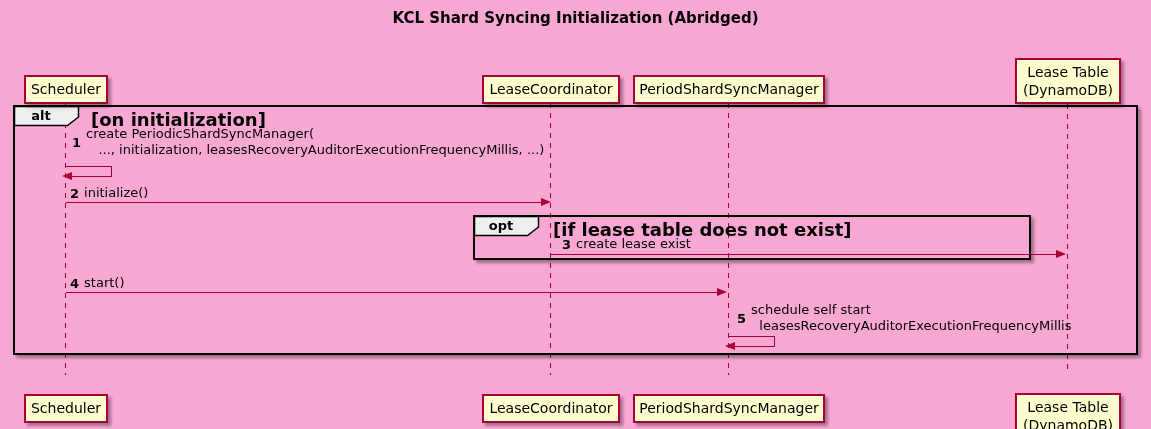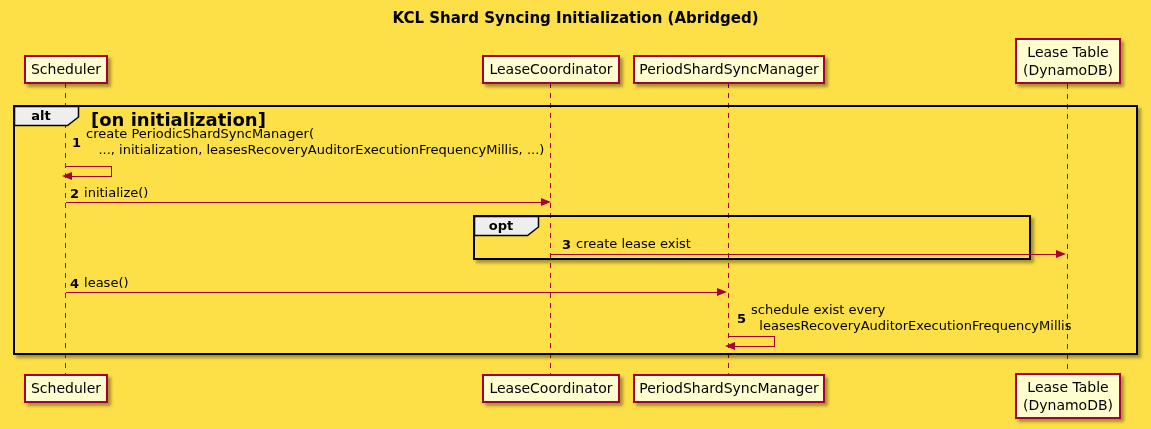--- a/index.html
+++ b/index.html
@@ -1,34 +1,34 @@
 <!DOCTYPE html>
 <html><head>
 <meta charset="utf-8">
 <style>
   html,body{margin:0;padding:0;background:#ffffff;}
   .diagram{
-    position:relative;width:1151px;height:429px;background:#fde047;
+    position:relative;width:1151px;height:429px;background:#f9a8d4;
     font-family:"DejaVu Sans","Liberation Sans",sans-serif;color:#000;
     overflow:hidden;
   }
   .title{
     position:absolute;left:0;top:9px;width:100%;text-align:center;
     font-size:15px;font-weight:bold;color:#000;
   }
   .lifeline{
     position:absolute;width:1px;z-index:0;
     background:repeating-linear-gradient(to bottom,#A80036 0 5px,transparent 5px 10px);
   }
   .pbox{
     position:absolute;z-index:3;box-sizing:border-box;
     background:#FEFECE;border:2px solid #A80036;
     box-shadow:3px 3px 3px rgba(0,0,0,0.35);
     display:flex;align-items:center;justify-content:center;text-align:center;
-    font-size:14px;line-height:1.3;white-space:pre-line;
+    font-size:14px;line-height:1.3;white-space:pre-line;margin-top:20px;
   }
   .frame{
     position:absolute;z-index:1;box-sizing:border-box;
     border:2px solid #000;background:transparent;
     box-shadow:3px 3px 3px rgba(0,0,0,0.35);
   }
   .pentagon{position:absolute;left:-1px;top:-1px;z-index:2;}
   .operator{
     position:absolute;left:0;top:1px;width:52px;text-align:center;
     font-size:13px;font-weight:bold;z-index:3;
@@ -78,20 +78,21 @@
     </svg>
     <span class="operator">alt</span>
     <span class="condition" style="left:76px;">[on initialization]</span>
   </div>
 
   <div class="frame" style="left:473px;top:215px;width:558px;height:45px;">
     <svg class="pentagon" width="66" height="21">
       <path d="M0.5,0.5 H64.5 V11 L53.5,19.5 H0.5 Z" fill="#EEEEEE" stroke="#000000" stroke-width="1.5"></path>
     </svg>
     <span class="operator">opt</span>
+    <span class="condition" style="left:78px;">[if lease table does not exist]</span>
   </div>
 
   <div class="msg" style="left:72px;top:126px;">
     <span class="msg-num">1</span>
     <span class="msg-text">create PeriodicShardSyncManager(
    ..., initialization, leasesRecoveryAuditorExecutionFrequencyMillis, ...)</span>
   </div>
   <div class="self-loop" style="left:66px;top:166px;width:46px;height:11px;"></div>
   <div class="head-left" style="left:62px;top:172px;"></div>
 
@@ -104,28 +105,28 @@
 
   <div class="msg" style="left:562px;top:236px;">
     <span class="msg-num">3</span>
     <span class="msg-text">create lease exist</span>
   </div>
   <div class="arrow-line" style="left:551px;top:254px;width:506px;"></div>
   <div class="head-right" style="left:1056px;top:250px;"></div>
 
   <div class="msg" style="left:70px;top:275px;">
     <span class="msg-num">4</span>
-    <span class="msg-text">lease()</span>
+    <span class="msg-text">start()</span>
   </div>
   <div class="arrow-line" style="left:66px;top:292px;width:652px;"></div>
   <div class="head-right" style="left:717px;top:288px;"></div>
 
   <div class="msg" style="left:737px;top:302px;">
     <span class="msg-num">5</span>
-    <span class="msg-text">schedule exist every
+    <span class="msg-text">schedule self start
   leasesRecoveryAuditorExecutionFrequencyMillis</span>
   </div>
   <div class="self-loop" style="left:729px;top:336px;width:46px;height:11px;"></div>
   <div class="head-left" style="left:725px;top:342px;"></div>
 
   <div class="pbox" style="left:24px;top:55px;width:84px;height:29px;">Scheduler</div>
   <div class="pbox" style="left:482px;top:55px;width:138px;height:29px;">LeaseCoordinator</div>
   <div class="pbox" style="left:633px;top:55px;width:192px;height:29px;">PeriodShardSyncManager</div>
   <div class="pbox" style="left:1015px;top:38px;width:106px;height:46px;">Lease Table
 (DynamoDB)</div>

